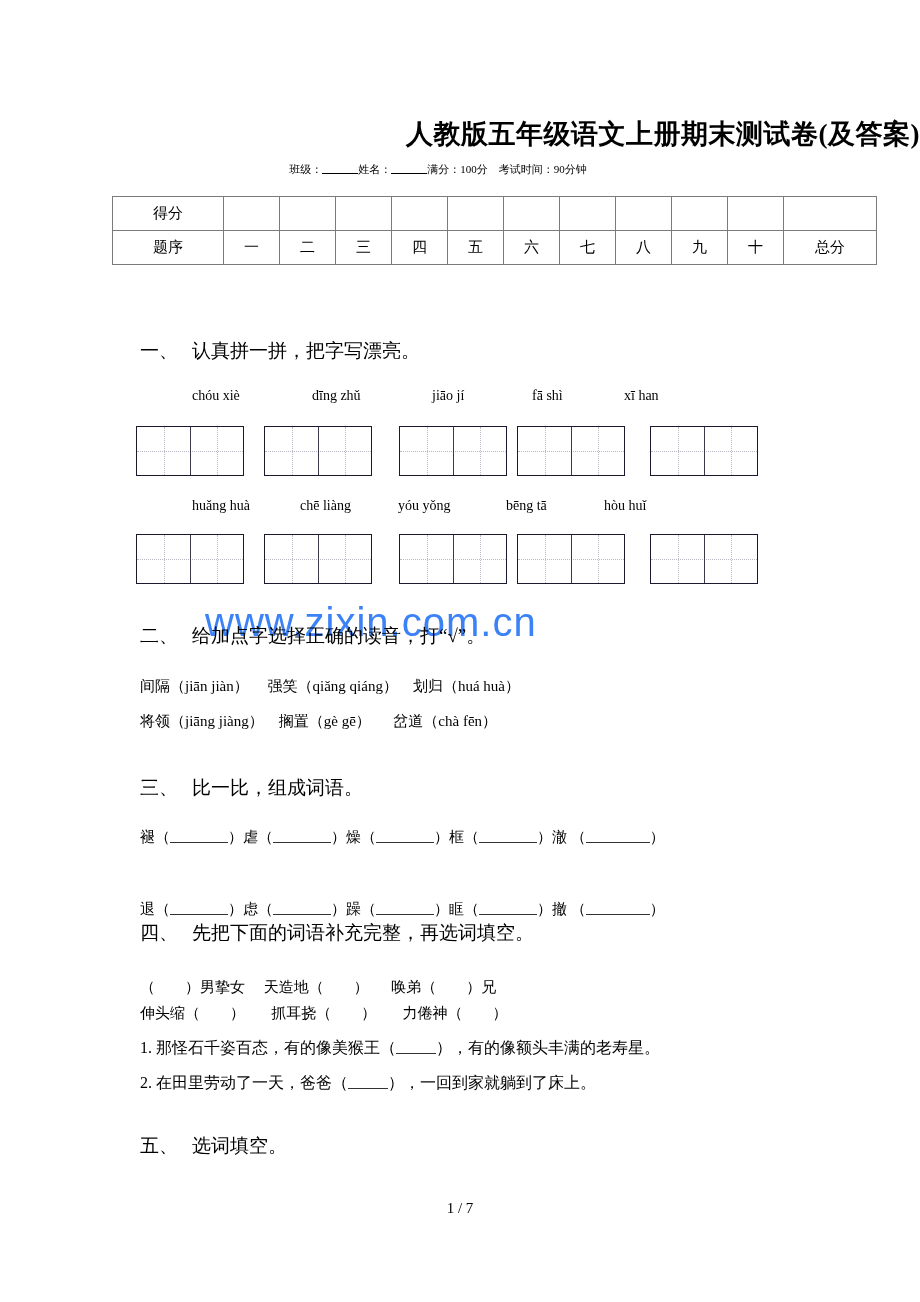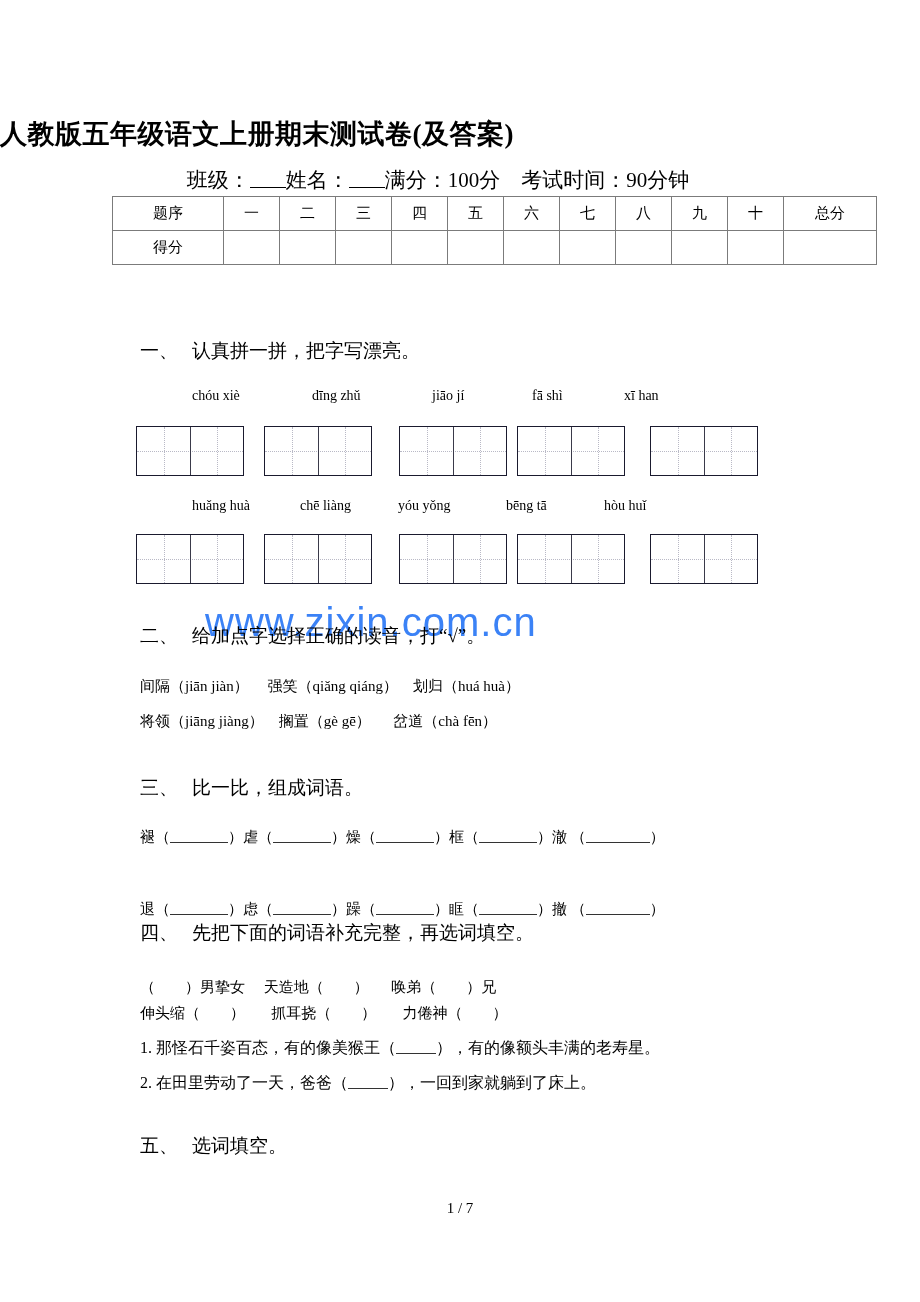--- a/index.html
+++ b/index.html
@@ -39,33 +39,33 @@
   }
 
   .content { position: relative; z-index: 2; }
 
   
   .doc-title {
     position: absolute;
     left: 0;
     top: 117px;
     width: 920px;
-    text-align: left;
+    text-align: right;
     font-size: 27px;
     font-weight: bold;
     letter-spacing: 0.5px;
     line-height: 34px;
   }
   .doc-subtitle {
     position: absolute;
     left: 0;
-    top: 170px;
+    top: 159px;
     width: 876px;
     text-align: center;
-    font-size: 21px;
+    font-size: 11px;
     line-height: 20px;
     white-space: nowrap;
   }
   .blank-s { display: inline-block; border-bottom: 1px solid #000; width: 36px; height: 14px; vertical-align: -1px; }
 
   
   .score-table {
     position: absolute;
     left: 112px;
     top: 196px;
@@ -177,48 +177,48 @@
   <div class="content">
 
     <div class="doc-title">人教版五年级语文上册期末测试卷(及答案)</div>
 
     <div class="doc-subtitle">
       <span>班级：</span><span class="blank-s"></span><span>姓名：</span><span class="blank-s"></span><span>满分：</span><span>100分</span>&nbsp;&nbsp;&nbsp;&nbsp;<span>考试时间：</span><span>90分钟</span>
     </div>
 
     <table class="score-table">
       <tbody>
+        <tr>
+          <td class="c-label">得分</td>
+          <td class="c-num"></td>
+          <td class="c-num"></td>
+          <td class="c-num"></td>
+          <td class="c-num"></td>
+          <td class="c-num"></td>
+          <td class="c-num"></td>
+          <td class="c-num"></td>
+          <td class="c-num"></td>
+          <td class="c-num"></td>
+          <td class="c-num"></td>
+          <td class="c-total"></td>
+        </tr>
         <tr>
           <td class="c-label">题序</td>
           <td class="c-num">一</td>
           <td class="c-num">二</td>
           <td class="c-num">三</td>
           <td class="c-num">四</td>
           <td class="c-num">五</td>
           <td class="c-num">六</td>
           <td class="c-num">七</td>
           <td class="c-num">八</td>
           <td class="c-num">九</td>
           <td class="c-num">十</td>
           <td class="c-total">总分</td>
         </tr>
-        <tr>
-          <td class="c-label">得分</td>
-          <td class="c-num"></td>
-          <td class="c-num"></td>
-          <td class="c-num"></td>
-          <td class="c-num"></td>
-          <td class="c-num"></td>
-          <td class="c-num"></td>
-          <td class="c-num"></td>
-          <td class="c-num"></td>
-          <td class="c-num"></td>
-          <td class="c-num"></td>
-          <td class="c-total"></td>
-        </tr>
       </tbody>
     </table>
 
     <div class="sec-title" style="left:140px; top:338px;">
       <span class="num">一、</span><span class="txt">认真拼一拼，把字写漂亮。</span>
     </div>
 
     <div class="pinyin-row" style="left:155px; top:388px;">
       <span style="left:0px;">chóu xiè</span>
       <span style="left:120px;">dīng zhǔ</span>

